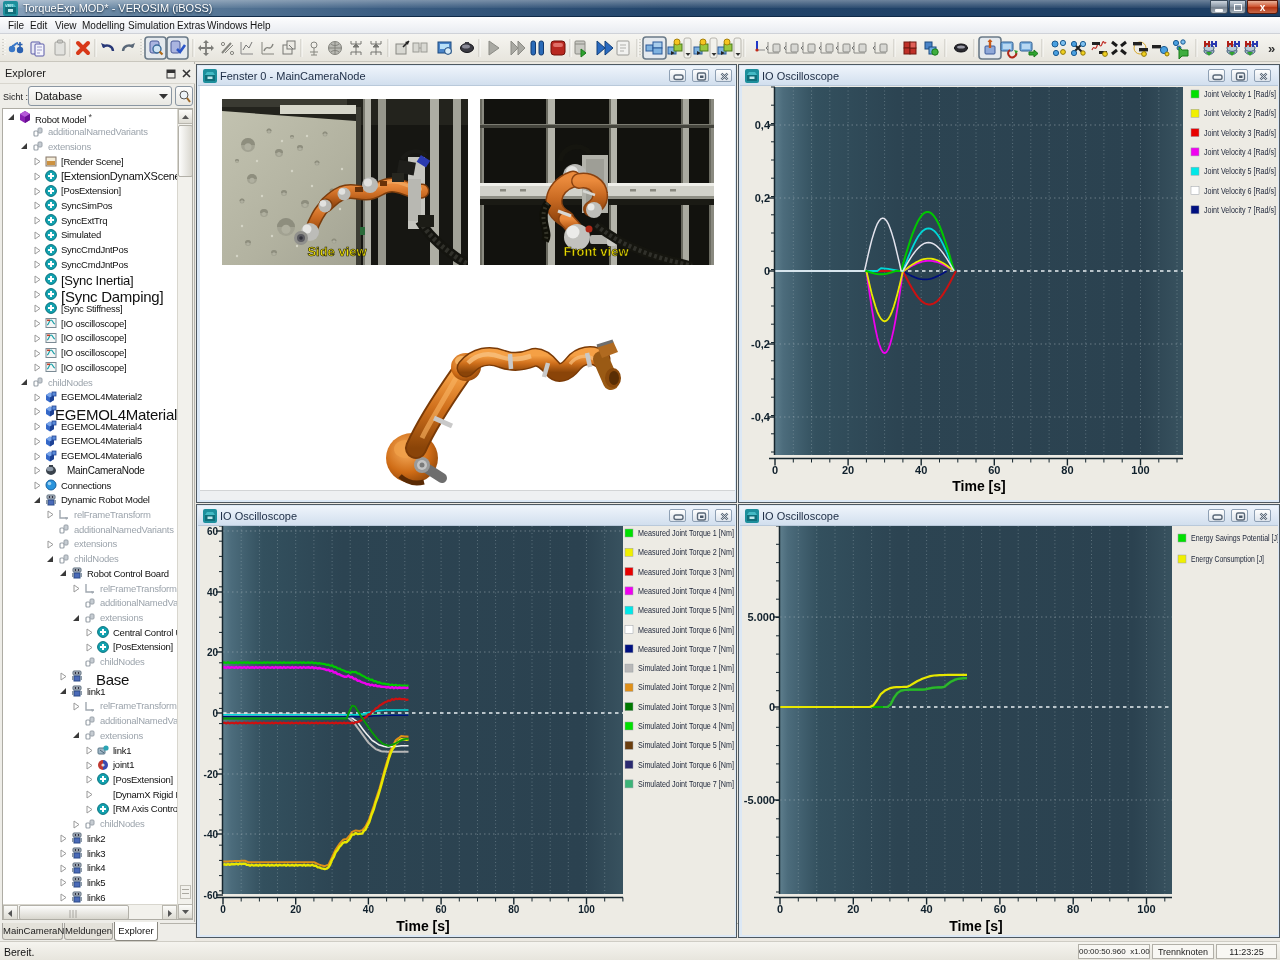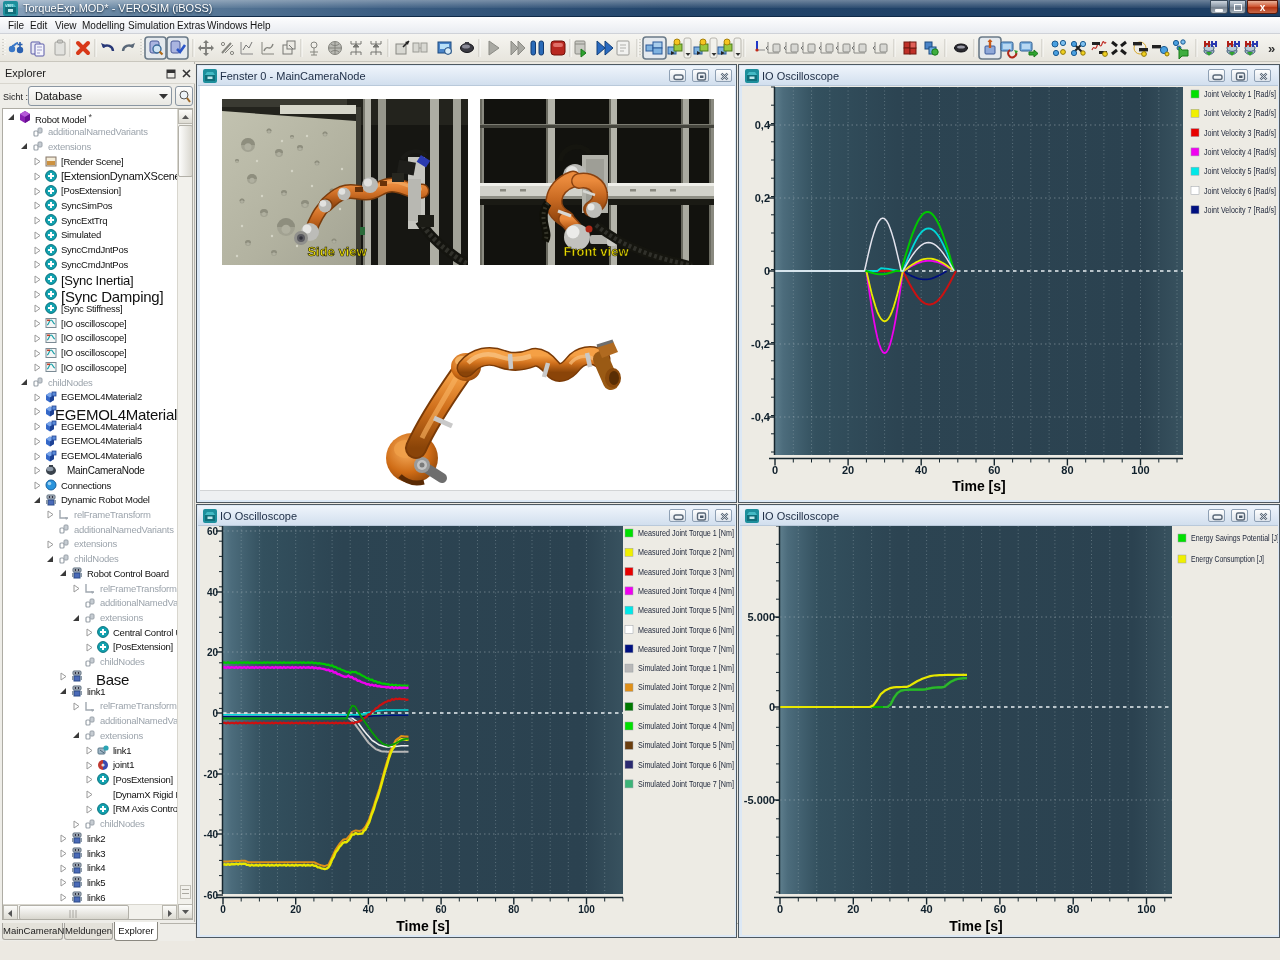--- a/index.html
+++ b/index.html
@@ -849,20 +849,26 @@
               <path d="M5 3l4 3.5L5 10z" fill="#555"></path>
             </svg></div>
         </div>
       </div>
     </div>
 <div class="abs" style="left:0;top:922px;width:195px;height:19px;background:#eeede8">
       <div class="abs" style="left:2px;top:1px;width:61px;height:17px;background:#e4e2da;border:1px solid #a8a6a0;border-top:0;border-radius:0 0 3px 3px;font-size:9.5px;color:#222;text-align:center;line-height:16px">MainCameraNode</div>
       <div class="abs" style="left:64px;top:1px;width:49px;height:17px;background:#e4e2da;border:1px solid #a8a6a0;border-top:0;border-radius:0 0 3px 3px;font-size:9.5px;color:#222;text-align:center;line-height:16px">Meldungen</div>
       <div class="abs" style="left:114px;top:0px;width:44px;height:19px;background:#fff;border:1px solid #8a8880;border-top:0;border-radius:0 0 3px 3px;font-size:9.5px;color:#111;text-align:center;line-height:17px">Explorer</div>
       <div class="abs" style="left:160px;top:1px;width:1120px;height:1px;background:#b5b3ab"></div>
+    </div>
+<div class="abs" style="left:0;top:941px;width:1280px;height:19px;background:linear-gradient(#f5f4ef,#e7e5dd);border-top:1px solid #cfcdc5">
+      <div class="abs" style="left:4px;top:4px;font-size:10.5px;color:#111">Bereit.</div>
+      <div class="abs" style="left:1078px;top:2px;width:72px;height:15px;border:1px solid #b2b0a8;background:#f8f7f3;font-size:8px;color:#222;text-align:center;line-height:14px;white-space:nowrap">00:00:50.960&nbsp;&nbsp;x1.00</div>
+      <div class="abs" style="left:1152px;top:2px;width:62px;height:15px;border:1px solid #b2b0a8;background:#f8f7f3;font-size:9px;color:#222;text-align:center;line-height:14px">Trennknoten</div>
+      <div class="abs" style="left:1216px;top:2px;width:61px;height:15px;border:1px solid #b2b0a8;background:#f8f7f3;font-size:9px;color:#222;text-align:center;line-height:14px">11:23:25</div>
     </div>
 <div class="win" style="left:196px;top:64px;width:541px;height:439px">
       <div class="wtitle">
         <svg class="tlogo" width="14" height="14">
           <rect width="14" height="14" rx="2" fill="#1d8f9c"></rect>
           <rect x="2" y="6" width="10" height="6" fill="#0f6e7a"></rect>
           <path d="M2 6l2-3h6l2 3z" fill="#43b9c4"></path>
           <rect x="4.5" y="7.5" width="5" height="2.5" fill="#bfe8ec"></rect>
         </svg>
         <span>Fenster 0 - MainCameraNode</span>

